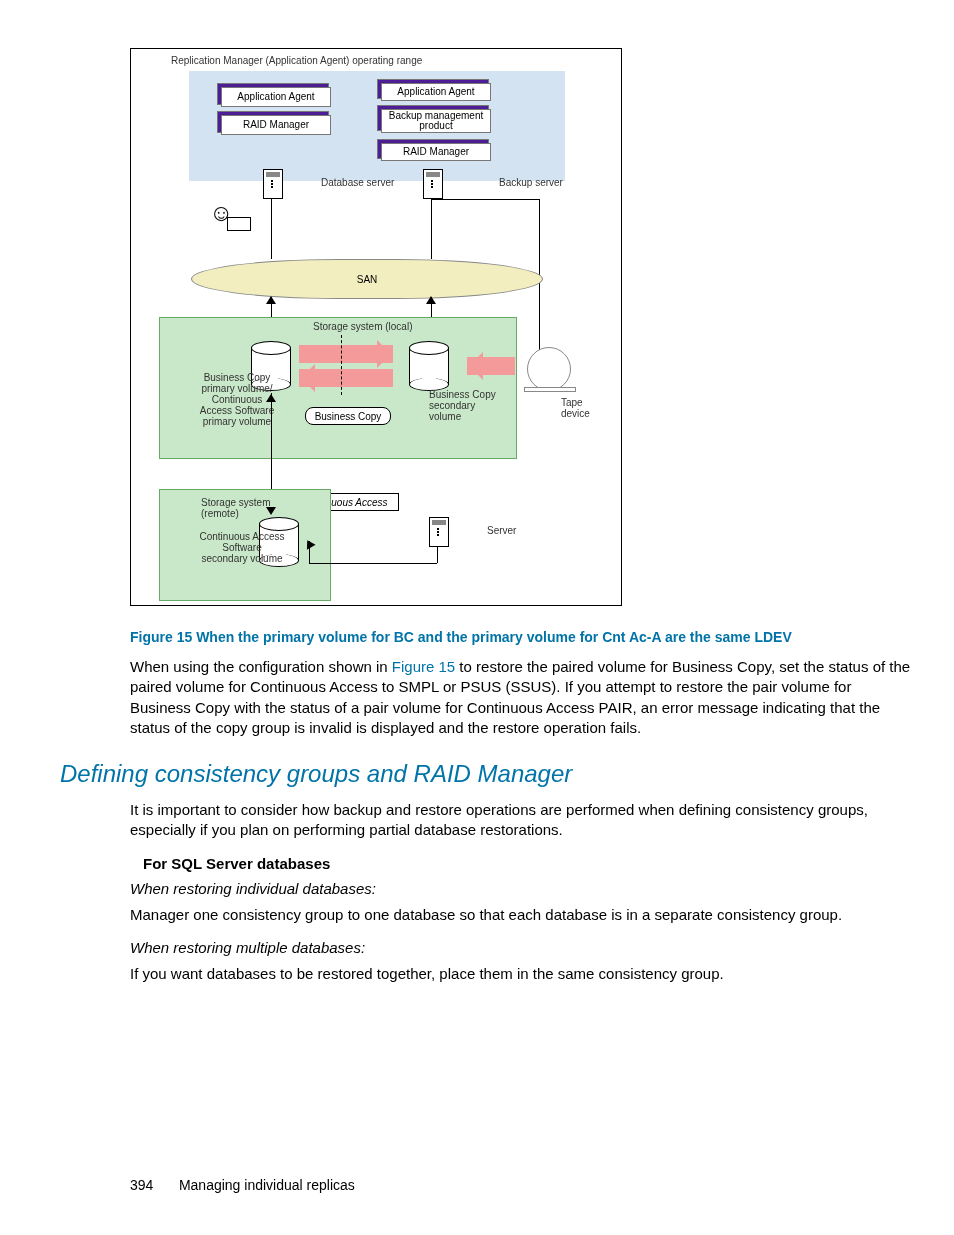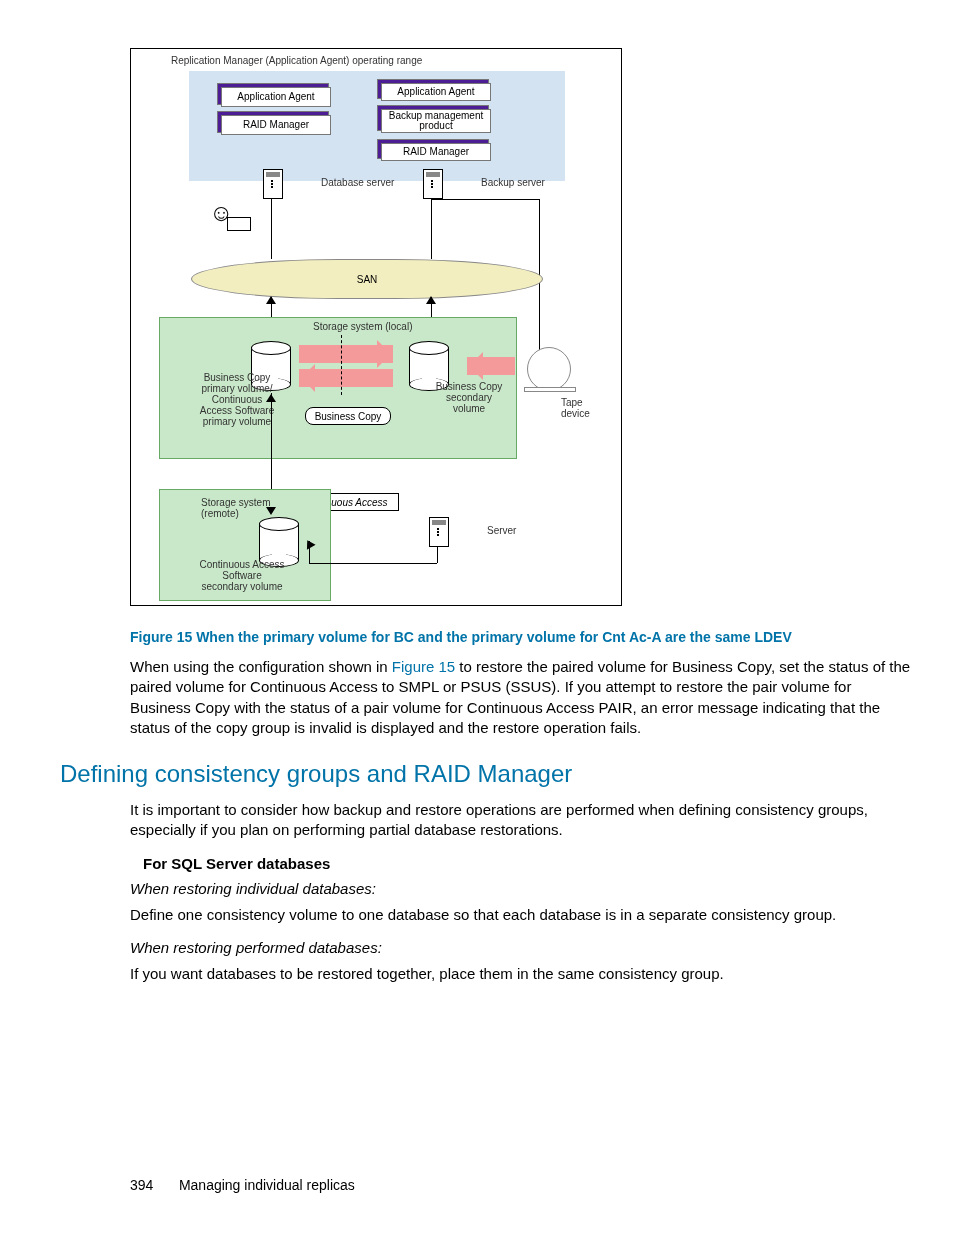--- a/index.html
+++ b/index.html
@@ -28,21 +28,21 @@
   .lineh{height:1px;}.linev{width:1px;}
   .arrow-down{position:absolute;width:0;height:0;border:5px solid transparent;border-top:8px solid #000;}
   .arrow-up{position:absolute;width:0;height:0;border:5px solid transparent;border-bottom:8px solid #000;}
   .tape{position:absolute;width:42px;height:42px;border:1px solid #888;border-radius:50%;background:#fff;}
   .tape::after{content:"";position:absolute;left:-4px;bottom:-2px;width:50px;height:3px;border:1px solid #888;background:#fff;}
   .person{position:absolute;font-size:24px;}
 
   .caption{font-weight:bold;color:#0073a8;font-size:14px;margin:20px 0 12px;}
   .para{font-size:15px;line-height:1.35;margin:0 0 14px;}
   a.ref{color:#0073a8;text-decoration:none;}
-  h2.section{color:#0073a8;font-weight:normal;font-size:24px;margin:22px 0 12px -70px;}
+  h2.section{color:#0073a8;font-weight:normal;font-size:24px;margin:22px 0 12px -70px;font-style:italic;}
   .bold{font-weight:bold;margin:8px 13px;}
   .italic{font-style:italic;margin:8px 0;}
   .footer{position:absolute;bottom:42px;left:130px;font-size:14px;}
   .footer .pn{display:inline-block;width:45px;}
 </style>
 </head>
 <body>
 
 <div class="page">
   <div class="content">
@@ -71,21 +71,21 @@
             <div class="front">Backup management product</div>
           </div>
         <div class="comp-box" style="left:246px;top:90px;width:110px;height:18px;">
             <div class="front">RAID Manager</div>
           </div>
 
         
         <div class="server-icon" style="left:132px;top:120px;"></div>
         <div class="fig-label" style="left:158px;top:128px;">Database server</div>
         <div class="server-icon" style="left:292px;top:120px;"></div>
-        <div class="fig-label" style="left:318px;top:128px;">Backup server</div>
+        <div class="fig-label" style="left:336px;top:128px;">Backup server</div>
 
         
         <div class="person" style="left:78px;top:150px;">☺</div>
         <div style="position:absolute;left:96px;top:168px;width:22px;height:12px;border:1px solid #000;"></div>
 
         
         <div class="line linev" style="left:140px;top:150px;height:60px;"></div>
         <div class="line linev" style="left:300px;top:150px;height:60px;"></div>
         
         <div class="line lineh" style="left:300px;top:150px;width:108px;"></div>
@@ -125,40 +125,40 @@
         <div class="big-arrow left" style="left:168px;top:320px;width:94px;"></div>
         <div class="big-arrow left" style="left:336px;top:308px;width:48px;"></div>
 
         
         <div class="tape" style="left:396px;top:298px;"></div>
         <div class="fig-label" style="left:398px;top:348px;width:50px;">Tape device</div>
 
         
         <div class="fig-label" style="left:32px;top:308px;width:84px;text-align:center;line-height:1.1;margin-top:15px;">Business Copy primary volume/ Continuous Access Software primary volume</div>
         <div class="fig-box" style="left:174px;top:358px;width:84px;height:16px;border-radius:8px;">Business Copy</div>
-        <div class="fig-label" style="left:266px;top:332px;width:80px;text-align:center;line-height:1.1;">Business Copy secondary volume</div>
+        <div class="fig-label" style="left:266px;top:340px;width:80px;line-height:1.1;">Business Copy secondary volume</div>
 
         
         <div style="position:absolute;left:210px;top:286px;height:60px;border-left:1px dashed #000;"></div>
 
         
         <div class="line linev" style="left:140px;top:344px;height:96px;"></div>
         <div class="arrow-up" style="left:135px;top:340px;"></div>
         <div class="fig-box" style="left:160px;top:444px;width:106px;height:16px;font-style:italic;">Continuous Access</div>
 
         
         <div class="green-area" style="left:28px;top:440px;width:170px;height:110px;"></div>
         <div class="fig-label" style="left:38px;top:448px;width:80px;line-height:1.1;">Storage system (remote)</div>
         <div class="cylinder" style="left:128px;top:468px;">
             <div class="body"></div>
             <div class="top"></div>
             <div class="bot"></div>
           </div>
         <div class="arrow-down" style="left:135px;top:458px;"></div>
-        <div class="fig-label" style="left:36px;top:510px;width:86px;text-align:center;line-height:1.1;">Continuous Access Software secondary volume</div>
+        <div class="fig-label" style="left:36px;top:482px;width:86px;text-align:center;line-height:1.1;">Continuous Access Software secondary volume</div>
 
         
         <div class="server-icon" style="left:298px;top:468px;"></div>
         <div class="fig-label" style="left:324px;top:476px;">Server</div>
         <div class="line linev" style="left:306px;top:498px;height:16px;"></div>
         <div class="line lineh" style="left:178px;top:514px;width:128px;"></div>
         <div class="line linev" style="left:178px;top:492px;height:22px;"></div>
         <div style="position:absolute;left:172px;top:486px;width:0;height:0;border:5px solid transparent;border-bottom:8px solid #000;transform:rotate(-30deg);"></div>
       </div>
     </div>
@@ -169,23 +169,23 @@
       <span>When using the configuration shown in </span><a class="ref" href="#">Figure 15</a><span> to restore the paired volume for Business Copy, set the status of the paired volume for Continuous Access to SMPL or PSUS (SSUS). If you attempt to restore the pair volume for Business Copy with the status of a pair volume for Continuous Access PAIR, an error message indicating that the status of the copy group is invalid is displayed and the restore operation fails.</span>
     </p>
 
     <h2 class="section">Defining consistency groups and RAID Manager</h2>
 
     <p class="para">It is important to consider how backup and restore operations are performed when defining consistency groups, especially if you plan on performing partial database restorations.</p>
 
     <p class="bold">For SQL Server databases</p>
 
     <p class="italic">When restoring individual databases:</p>
-    <p class="para">Define one consistency volume to one database so that each database is in a separate consistency group.</p>
+    <p class="para">Manager one consistency group to one database so that each database is in a separate consistency group.</p>
 
-    <p class="italic">When restoring performed databases:</p>
+    <p class="italic">When restoring multiple databases:</p>
     <p class="para">If you want databases to be restored together, place them in the same consistency group.</p>
 
   </div>
 
   <div class="footer">
     <span class="pn">394</span>
     <span>Managing individual replicas</span>
   </div>
 </div>
 

